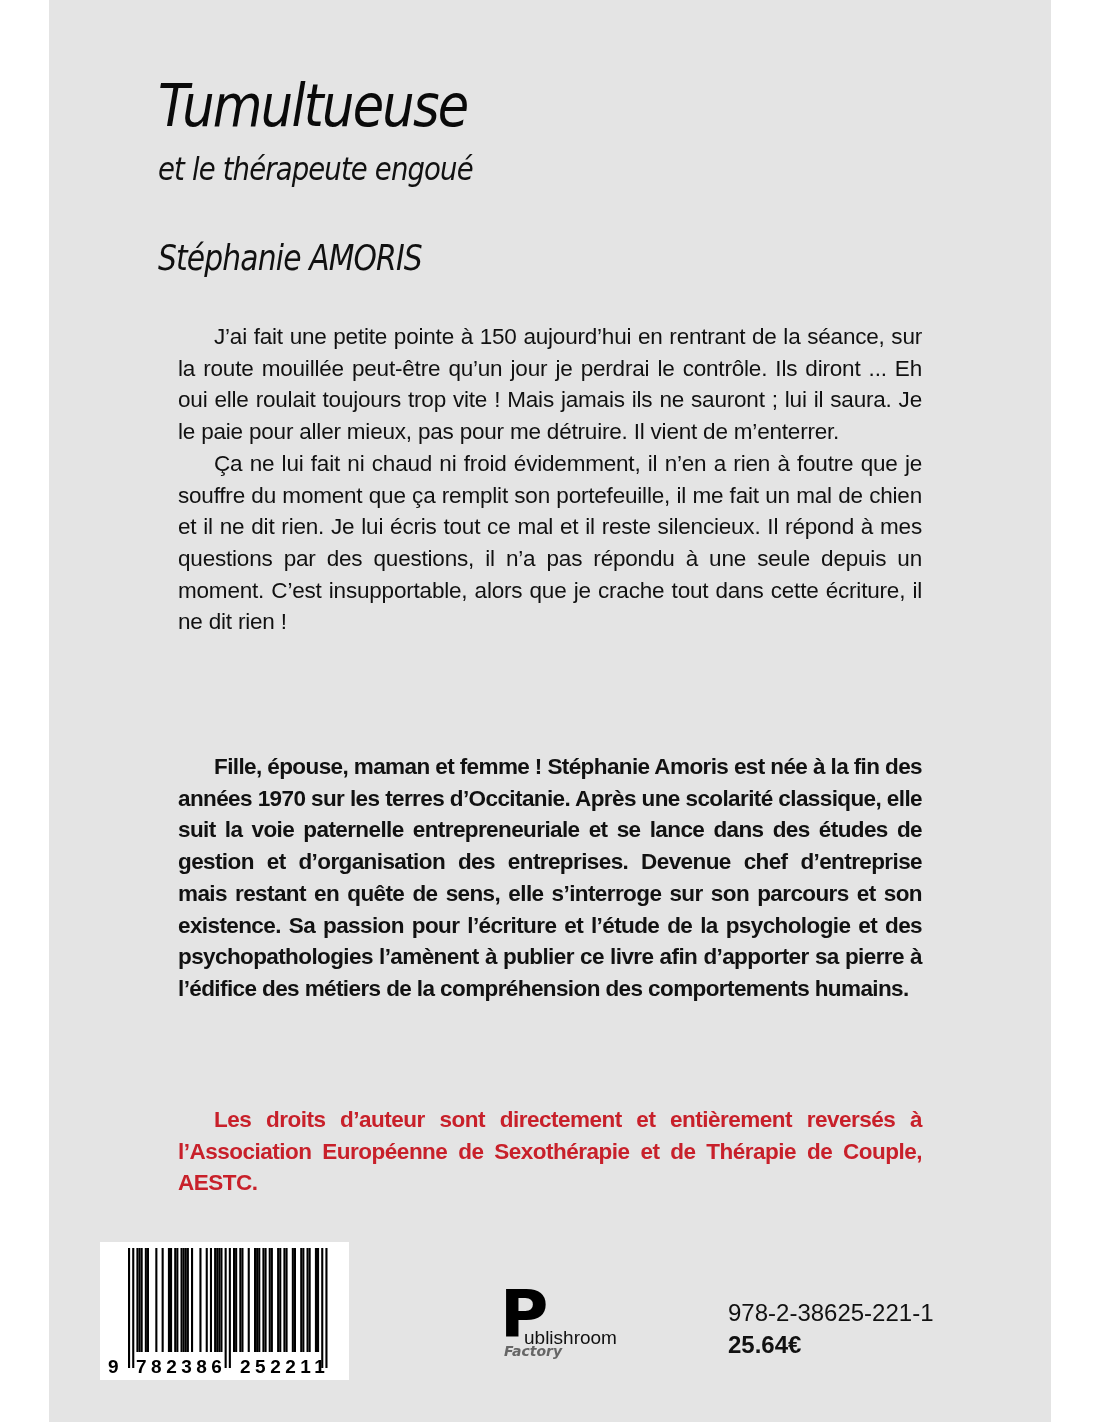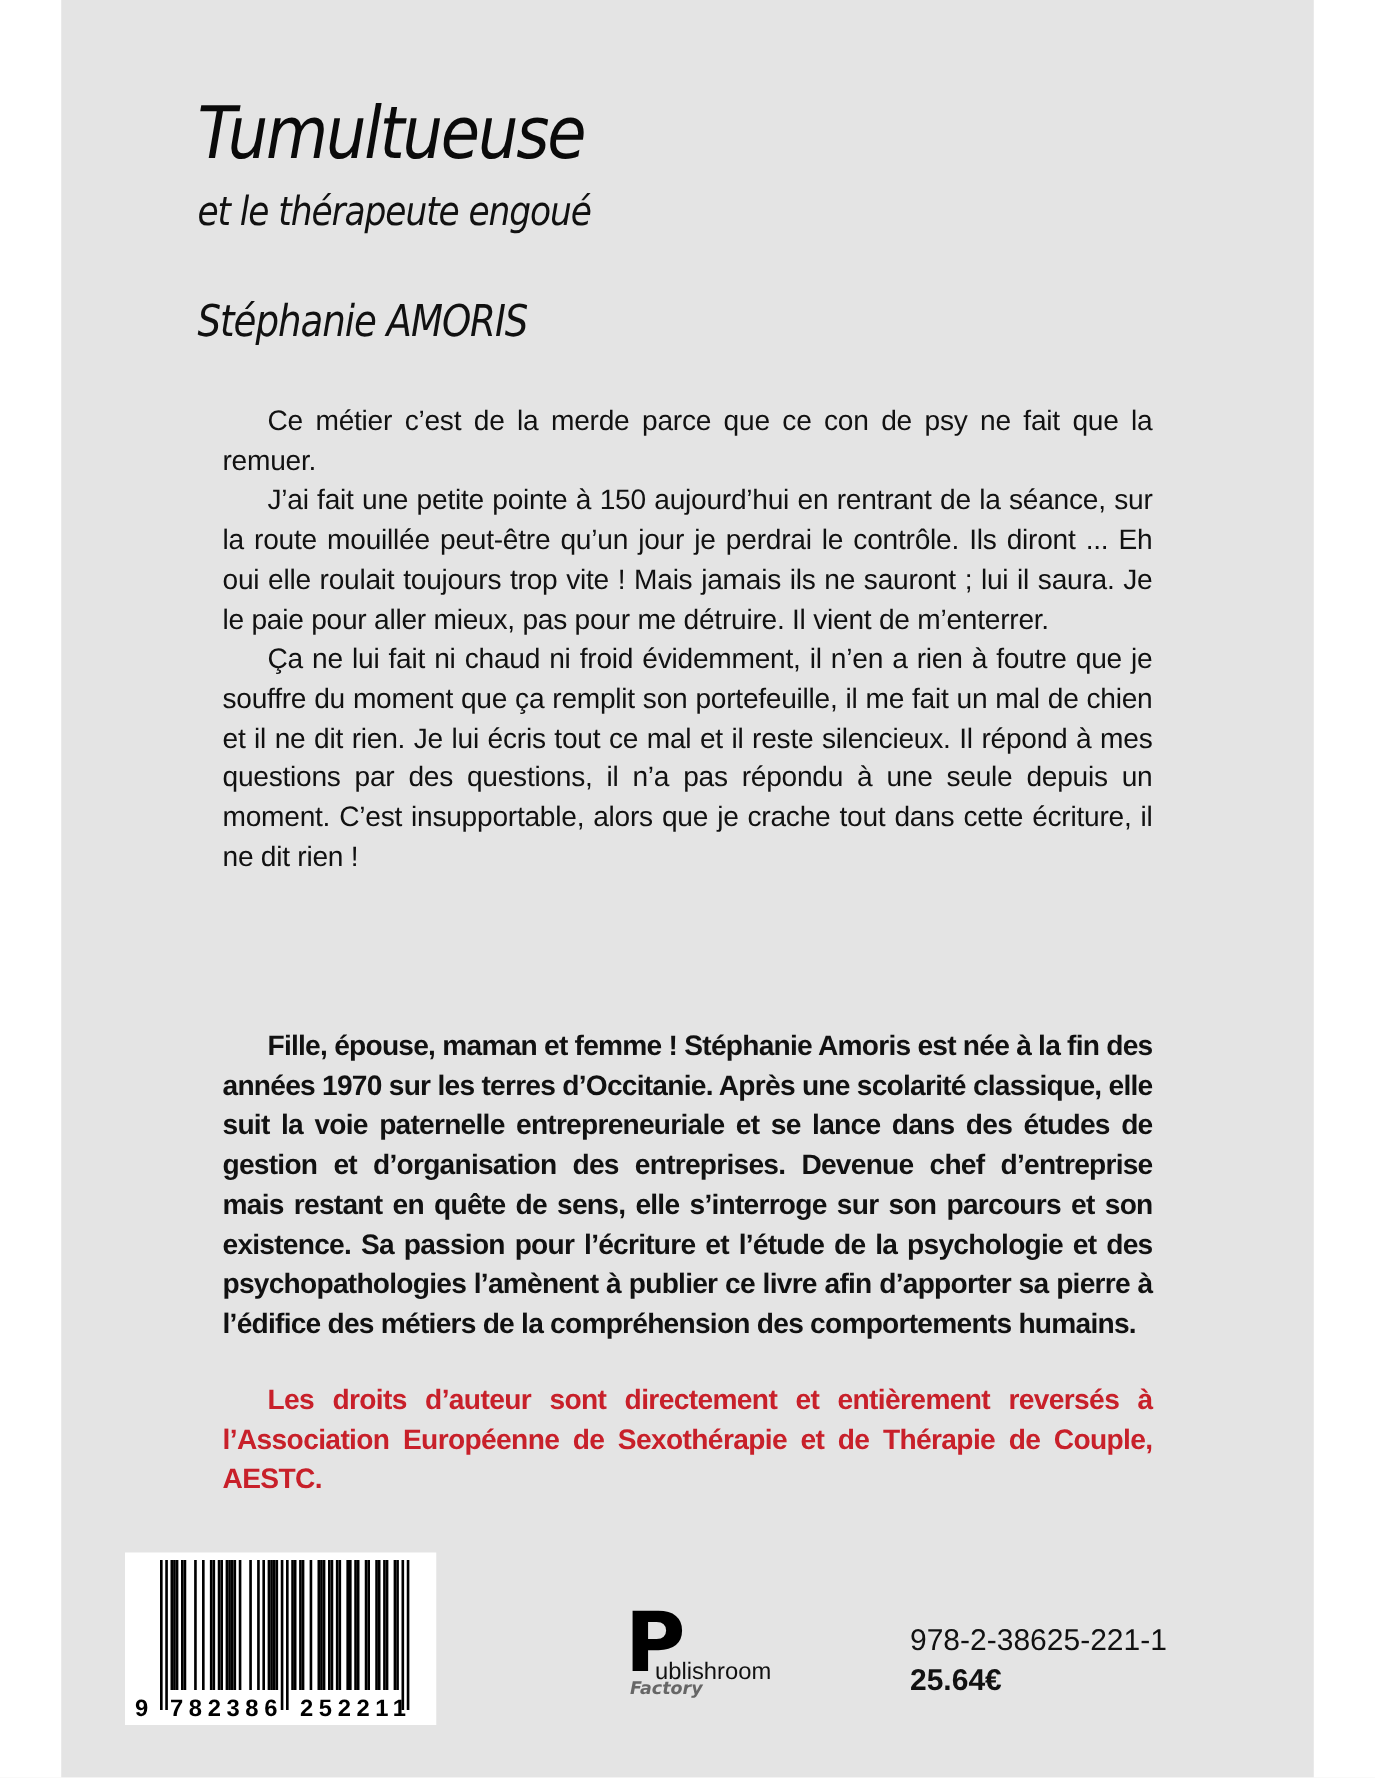--- a/index.html
+++ b/index.html
@@ -27,21 +27,21 @@
       white-space: nowrap;
     }
     .block {
       position: absolute; left: 178px; width: 744px;
       font-family: "Liberation Sans", sans-serif;
       font-size: 22.5px; line-height: 31.7px; color: #111;
       text-align: justify;
     }
     .block p { margin: 0; text-indent: 36px; }
     .excerpt { top: 321px; letter-spacing: -0.2px; }
-    .bio { top: 821px; font-weight: bold; letter-spacing: -0.6px; }
+    .bio { top: 751px; font-weight: bold; letter-spacing: -0.6px; }
     .rights { top: 1104px; font-weight: bold; color: #c8202a; letter-spacing: -0.5px; }
     .barcode-box {
       position: absolute; left: 100px; top: 1242px; width: 249px; height: 138px;
       background: #ffffff;
     }
     .barcode-box svg { display: block; }
     .logo { position: absolute; left: 500px; top: 1288px; width: 150px; height: 80px; }
     .logo .big-p {
       position: absolute; left: 0; top: -6px;
       font-family: "DejaVu Sans", sans-serif; font-weight: bold; font-size: 66px; color: #000; line-height: 1;
@@ -66,21 +66,20 @@
 </head>
 <body>
 
 <div class="cover"></div>
 
 <h1 class="title">Tumultueuse</h1>
 <div class="subtitle">et le thérapeute engoué</div>
 <div class="author">Stéphanie AMORIS</div>
 
 <div class="block excerpt">
-  <p>Ce métier c’est de la merde parce que ce con de psy ne fait que la remuer.</p>
   <p>J’ai fait une petite pointe à 150 aujourd’hui en rentrant de la séance, sur la route mouillée peut-être qu’un jour je perdrai le contrôle. Ils diront ... Eh oui elle roulait toujours trop vite ! Mais jamais ils ne sauront ; lui il saura. Je le paie pour aller mieux, pas pour me détruire. Il vient de m’enterrer.</p>
   <p>Ça ne lui fait ni chaud ni froid évidemment, il n’en a rien à foutre que je souffre du moment que ça remplit son portefeuille, il me fait un mal de chien et il ne dit rien. Je lui écris tout ce mal et il reste silencieux. Il répond à mes questions par des questions, il n’a pas répondu à une seule depuis un moment. C’est insupportable, alors que je crache tout dans cette écriture, il ne dit rien !</p>
 </div>
 
 <div class="block bio">
   <p>Fille, épouse, maman et femme ! Stéphanie Amoris est née à la fin des années 1970 sur les terres d’Occitanie. Après une scolarité classique, elle suit la voie paternelle entrepreneuriale et se lance dans des études de gestion et d’organisation des entreprises. Devenue chef d’entreprise mais restant en quête de sens, elle s’interroge sur son parcours et son existence. Sa passion pour l’écriture et l’étude de la psychologie et des psychopathologies l’amènent à publier ce livre afin d’apporter sa pierre à l’édifice des métiers de la compréhension des comportements humains.</p>
 </div>
 
 <div class="block rights">
   <p>Les droits d’auteur sont directement et entièrement reversés à l’Association Européenne de Sexothérapie et de Thérapie de Couple, AESTC.</p>

